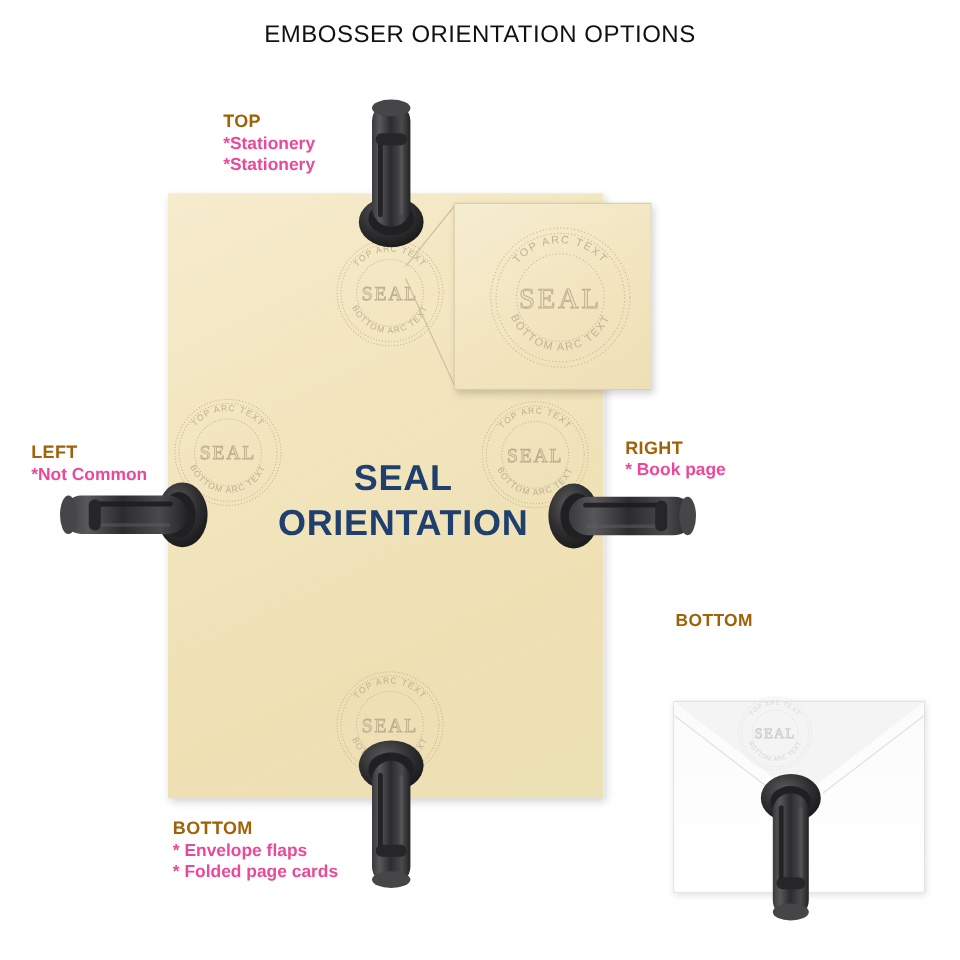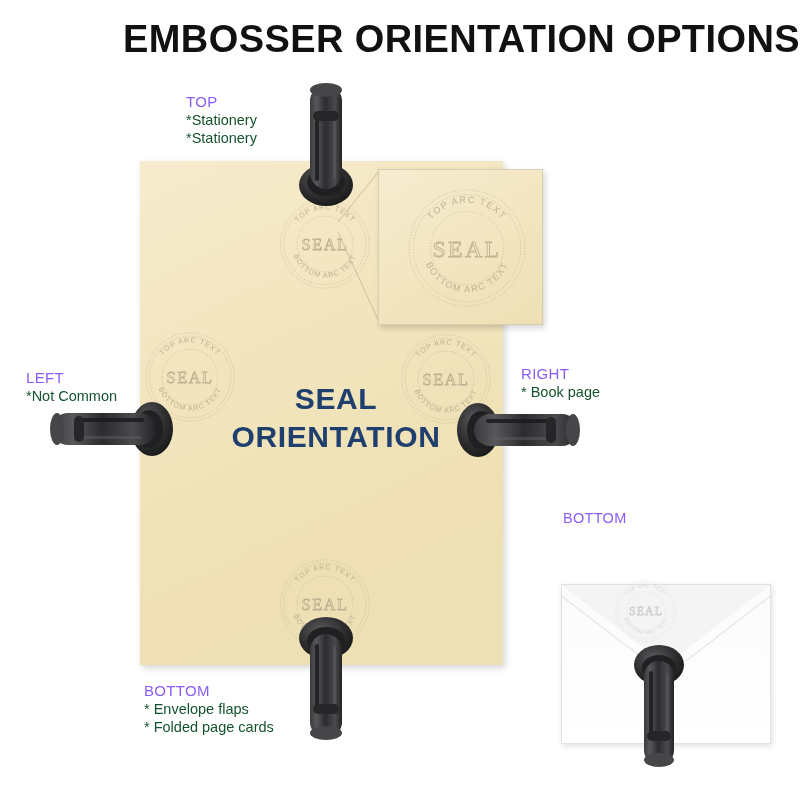--- a/index.html
+++ b/index.html
@@ -5,22 +5,22 @@
   html,body{margin:0;padding:0;}
   body{
     width:800px;height:800px;background:#ffffff;overflow:hidden;
     font-family:"Liberation Sans","DejaVu Sans",sans-serif;
     position:relative;
   }
   #stage{position:absolute;left:0;top:0;width:800px;height:800px;}
 
   
   .title{
-    position:absolute;left:0;top:18px;width:800px;text-align:right;
-    font-size:38px;font-weight:bold;color:#111111;letter-spacing:.4px;
+    position:absolute;left:0;top:18px;width:800px;text-align:center;
+    font-size:20px;font-weight:normal;color:#111111;letter-spacing:.4px;
   }
 
   
   .paper{
     position:absolute;left:140px;top:161px;width:363px;height:504px;
     background:linear-gradient(155deg,#f6ebcd 0%,#f2e5bd 38%,#efe0b4 72%,#ece0b6 100%);
     box-shadow:2px 3px 7px rgba(0,0,0,.17);
   }
 
   
@@ -59,22 +59,22 @@
     position:absolute;left:0;top:0;width:208px;height:80px;overflow:hidden;
   }
   .env-edge:before,.env-edge:after{
     content:"";position:absolute;top:0;width:124px;height:1px;background:#e0e0e0;
   }
   .env-edge:before{left:-14px;transform-origin:left top;transform:rotate(37.5deg);}
   .env-edge:after{right:-14px;transform-origin:right top;transform:rotate(-37.5deg);}
 
   
   .lbl{position:absolute;line-height:1.24;}
-  .lbl .hd{font-size:15px;font-weight:normal;color:#8b5cf6;letter-spacing:.3px;}
-  .lbl .sub{font-size:14.5px;font-weight:normal;color:#14532d;white-space:nowrap;}
+  .lbl .hd{font-size:15px;font-weight:bold;color:#a16207;letter-spacing:.3px;}
+  .lbl .sub{font-size:14.5px;font-weight:bold;color:#ec4899;white-space:nowrap;}
 
   .lbl-top{left:186px;top:93px;}
   .lbl-left{left:26px;top:369px;}
   .lbl-right{left:521px;top:365px;}
   .lbl-bottom{left:144px;top:682px;}
   .lbl-env{left:563px;top:510px;}
   .lbl-env .hd{font-size:14.5px;}
   .lbl-env .sub{font-size:14.5px;}
 
   

